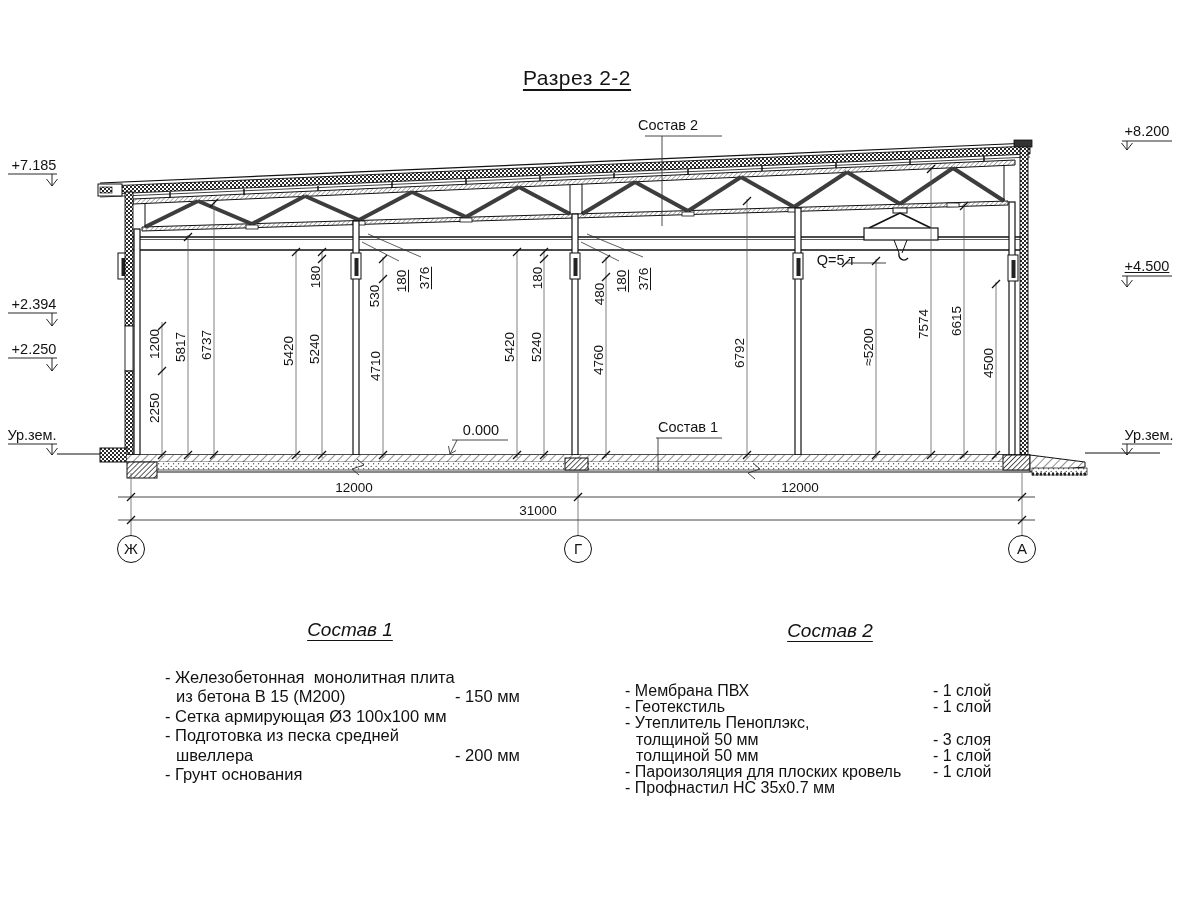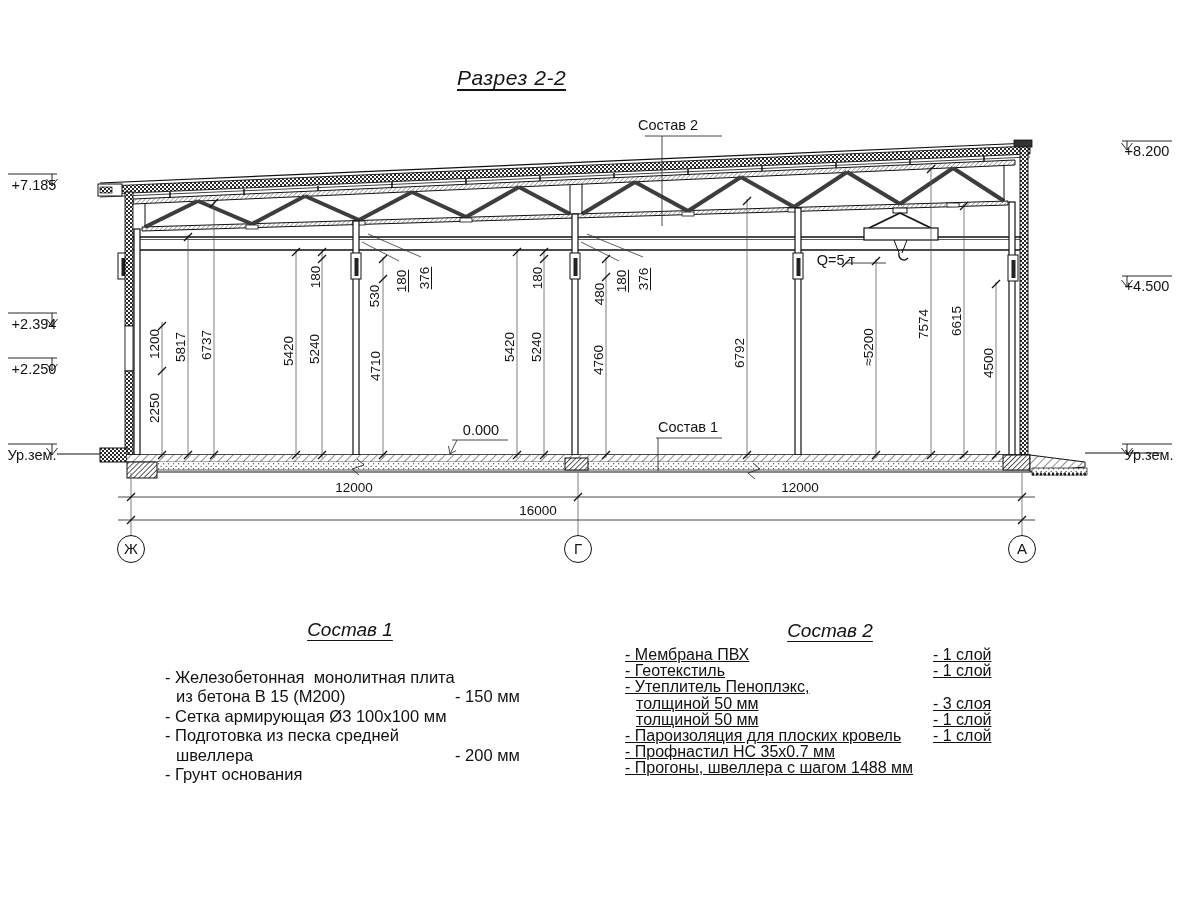--- a/index.html
+++ b/index.html
@@ -1,28 +1,28 @@
 <!DOCTYPE html>
 <html><head>
 <meta charset="utf-8">
 <style>
   html,body{margin:0;padding:0;background:#fff;}
   #stage{position:relative;width:1200px;height:900px;background:#fff;overflow:hidden;
          font-family:"Liberation Sans",sans-serif;color:#111;}
   #dwg{position:absolute;left:0;top:0;}
   .lbl{position:absolute;color:#131313;line-height:1.1;}
-  .ttl{width:240px;font-style:italic;font-size:21px;
+  .ttl{width:240px;text-align:center;font-size:21px;
        text-decoration:underline;text-underline-offset:4px;letter-spacing:.5px;}
   .hdg{width:200px;text-align:center;font-style:italic;font-size:19px;
        text-decoration:underline;text-underline-offset:4px;}
   .vd{width:70px;height:18px;text-align:center;font-size:13.5px;
       transform:rotate(-90deg);transform-origin:center;}
   .ul{text-decoration:underline;text-underline-offset:2px;}
   .hd{width:80px;text-align:center;font-size:13.5px;}
-  .el{width:54px;text-align:center;font-size:14.5px;margin-top:20px;}
+  .el{width:54px;text-align:center;font-size:14.5px;}
   .co{width:90px;text-align:center;font-size:14.5px;}
   .ax{width:30px;text-align:center;font-size:15px;}
   .list{position:absolute;font-size:16.5px;}
   .lrow{display:flex;height:19.4px;align-items:baseline;}
   .l2 .lrow{height:16.2px;font-size:16px;}
   .lt{flex:1;white-space:pre;}
   .lv{width:72px;white-space:pre;}
   .ind .lt{padding-left:11px;}
 </style>
 </head>
@@ -310,21 +310,21 @@
   </g>
 </svg>
 
 <div class="lbl ttl" style="left:457px;top:66px;">Разрез 2-2</div>
 
 <div class="lbl el" style="left:7px;top:158px;">+7.185</div>
 <div class="lbl el" style="left:7px;top:297px;">+2.394</div>
 <div class="lbl el" style="left:7px;top:342px;">+2.250</div>
 <div class="lbl el" style="left:5px;top:428px;">Ур.зем.</div>
 <div class="lbl el" style="left:1120px;top:124px;">+8.200</div>
-<div class="lbl el" style="left:1120px;top:259px;">+4.500</div>
+<div class="lbl el" style="left:1120px;top:259px;text-decoration:underline;">+4.500</div>
 <div class="lbl el" style="left:1122px;top:428px;">Ур.зем.</div>
 
 <div class="lbl co" style="left:623px;top:118px;">Состав 2</div>
 <div class="lbl co" style="left:643px;top:420px;">Состав 1</div>
 <div class="lbl co" style="left:436px;top:423px;">0.000</div>
 <div class="lbl co" style="left:791px;top:253px;">Q=5 т</div>
 
 <div class="lbl vd" style="left:122px;top:335px;">1200</div>
 <div class="lbl vd" style="left:148px;top:338px;">5817</div>
 <div class="lbl vd" style="left:174px;top:336px;">6737</div>
@@ -344,21 +344,21 @@
 <div class="lbl vd" style="left:504px;top:338px;">5240</div>
 <div class="lbl vd" style="left:566px;top:351px;">4760</div>
 <div class="lbl vd" style="left:707px;top:344px;">6792</div>
 <div class="lbl vd" style="left:836px;top:338px;">≈5200</div>
 <div class="lbl vd" style="left:891px;top:315px;">7574</div>
 <div class="lbl vd" style="left:924px;top:312px;">6615</div>
 <div class="lbl vd" style="left:956px;top:354px;">4500</div>
 
 <div class="lbl hd" style="left:314px;top:481px;">12000</div>
 <div class="lbl hd" style="left:760px;top:481px;">12000</div>
-<div class="lbl hd" style="left:498px;top:504px;">16000</div>
+<div class="lbl hd" style="left:498px;top:504px;">31000</div>
 
 <div class="lbl ax" style="left:116px;top:541px;">Ж</div>
 <div class="lbl ax" style="left:563px;top:541px;">Г</div>
 <div class="lbl ax" style="left:1007px;top:541px;">А</div>
 
 <div class="lbl hdg" style="left:250px;top:620px;">Состав 1</div>
 <div class="list" style="left:165px;top:668px;width:362px;">
   <div class="lrow">
         <span class="lt">- Железобетонная  монолитная плита</span>
         <span class="lv"></span>
@@ -379,21 +379,21 @@
         <span class="lt">швеллера</span>
         <span class="lv">- 200 мм</span>
       </div>
   <div class="lrow">
         <span class="lt">- Грунт основания</span>
         <span class="lv"></span>
       </div>
 </div>
 
 <div class="lbl hdg" style="left:730px;top:621px;">Состав 2</div>
-<div class="list l2" style="left:625px;top:646px;width:380px;text-decoration:underline;">
+<div class="list l2" style="left:625px;top:682px;width:380px;">
   <div class="lrow">
         <span class="lt">- Мембрана ПВХ</span>
         <span class="lv">- 1 слой</span>
       </div>
   <div class="lrow">
         <span class="lt">- Геотекстиль</span>
         <span class="lv">- 1 слой</span>
       </div>
   <div class="lrow">
         <span class="lt">- Утеплитель Пеноплэкс,</span>
@@ -408,19 +408,15 @@
         <span class="lv">- 1 слой</span>
       </div>
   <div class="lrow">
         <span class="lt">- Пароизоляция для плоских кровель</span>
         <span class="lv">- 1 слой</span>
       </div>
   <div class="lrow">
         <span class="lt">- Профнастил НС 35х0.7 мм</span>
         <span class="lv"></span>
       </div>
-  <div class="lrow">
-        <span class="lt">- Прогоны, швеллера с шагом 1488 мм</span>
-        <span class="lv"></span>
-      </div>
 </div>
 
 </div>
 
 </body></html>

